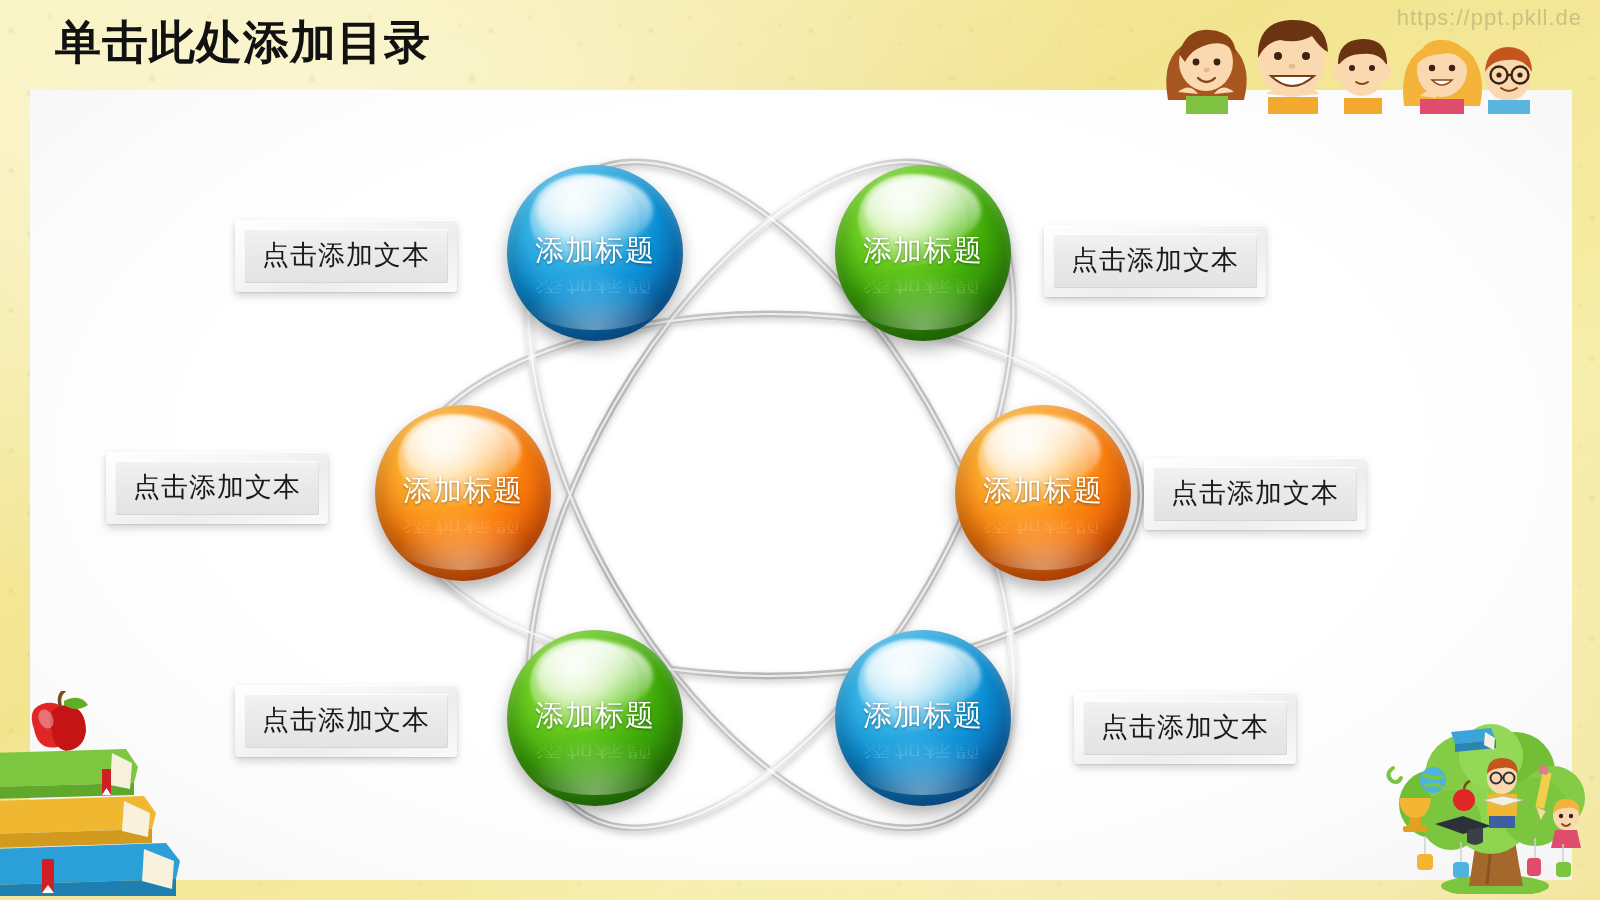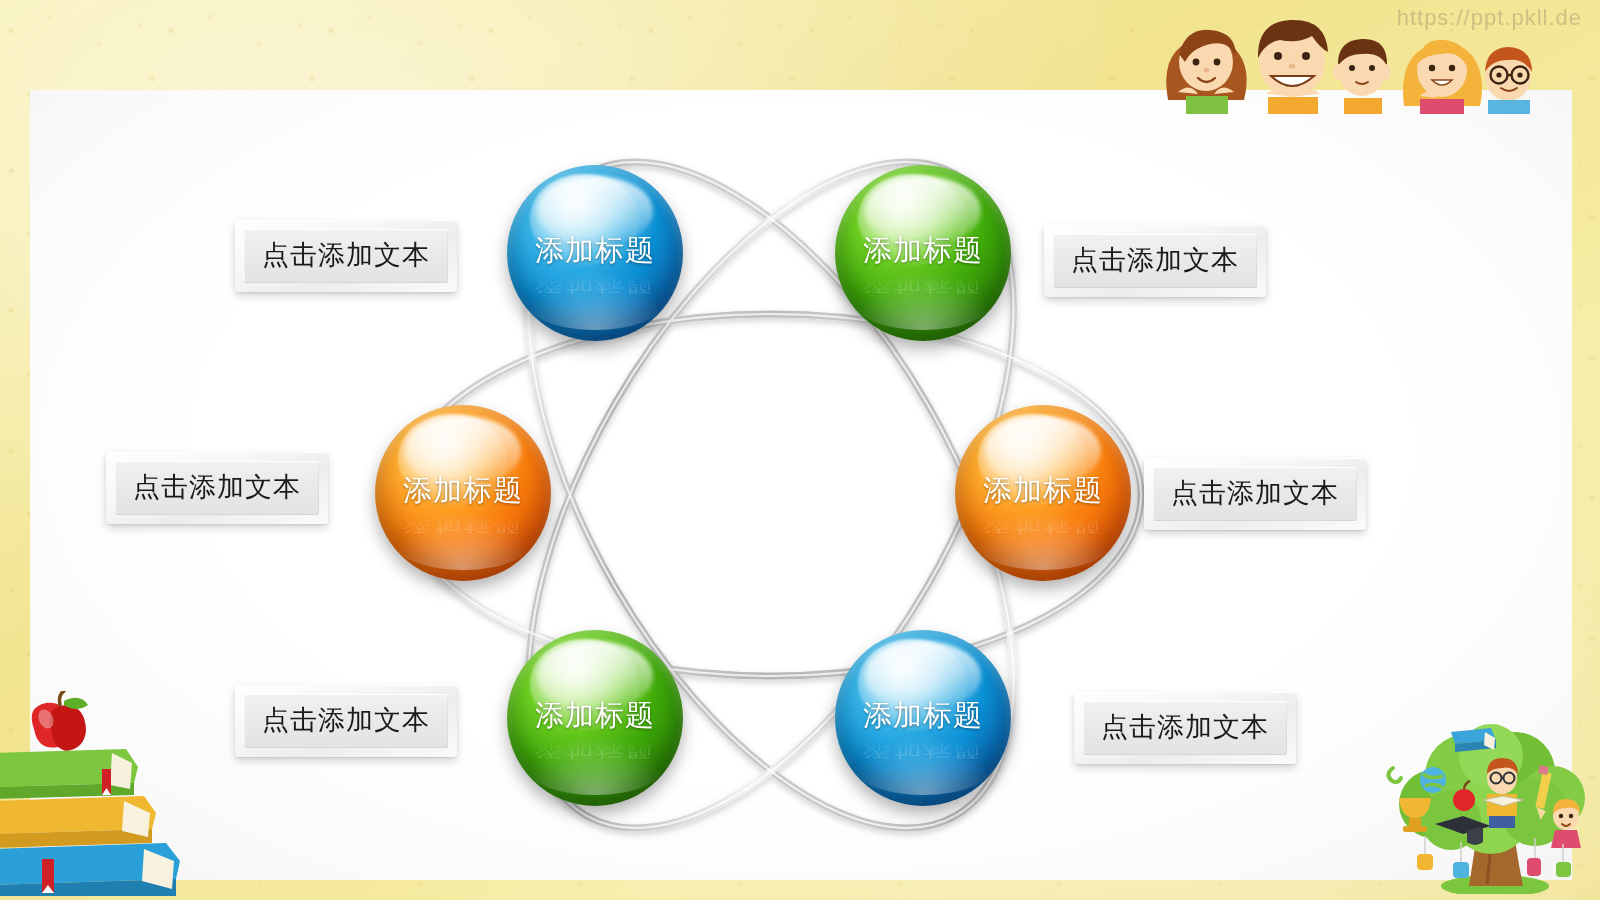--- a/index.html
+++ b/index.html
@@ -208,20 +208,21 @@
   #decor-books { left: -2px; bottom: 0px; z-index: 50; }
   #decor-tree  { right: 2px; bottom: 2px; z-index: 50; }
 </style>
 </head>
 <body>
 
 <div id="slide">
 
   <div id="paper-texture"></div>
 
+  <div id="slide-title">单击此处添加目录</div>
 
   <div id="watermark">https://ppt.pkll.de</div>
 
   <div id="content-panel">
 
     <svg id="orbits" viewBox="0 0 1542 790" xmlns="http://www.w3.org/2000/svg">
       <defs>
         <linearGradient id="ringGrad" x1="0" y1="0" x2="1" y2="1">
           <stop offset="0%" stop-color="#e8e8e8"></stop>
           <stop offset="25%" stop-color="#bdbdbd"></stop>

